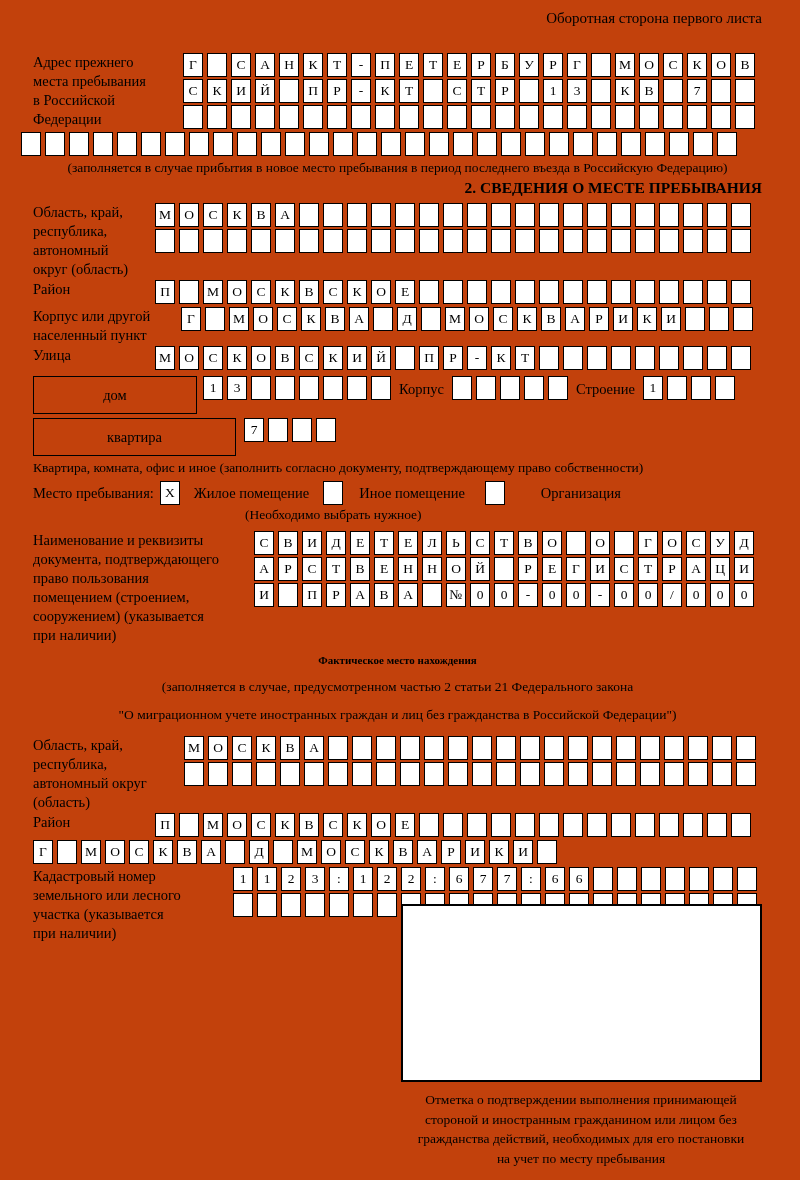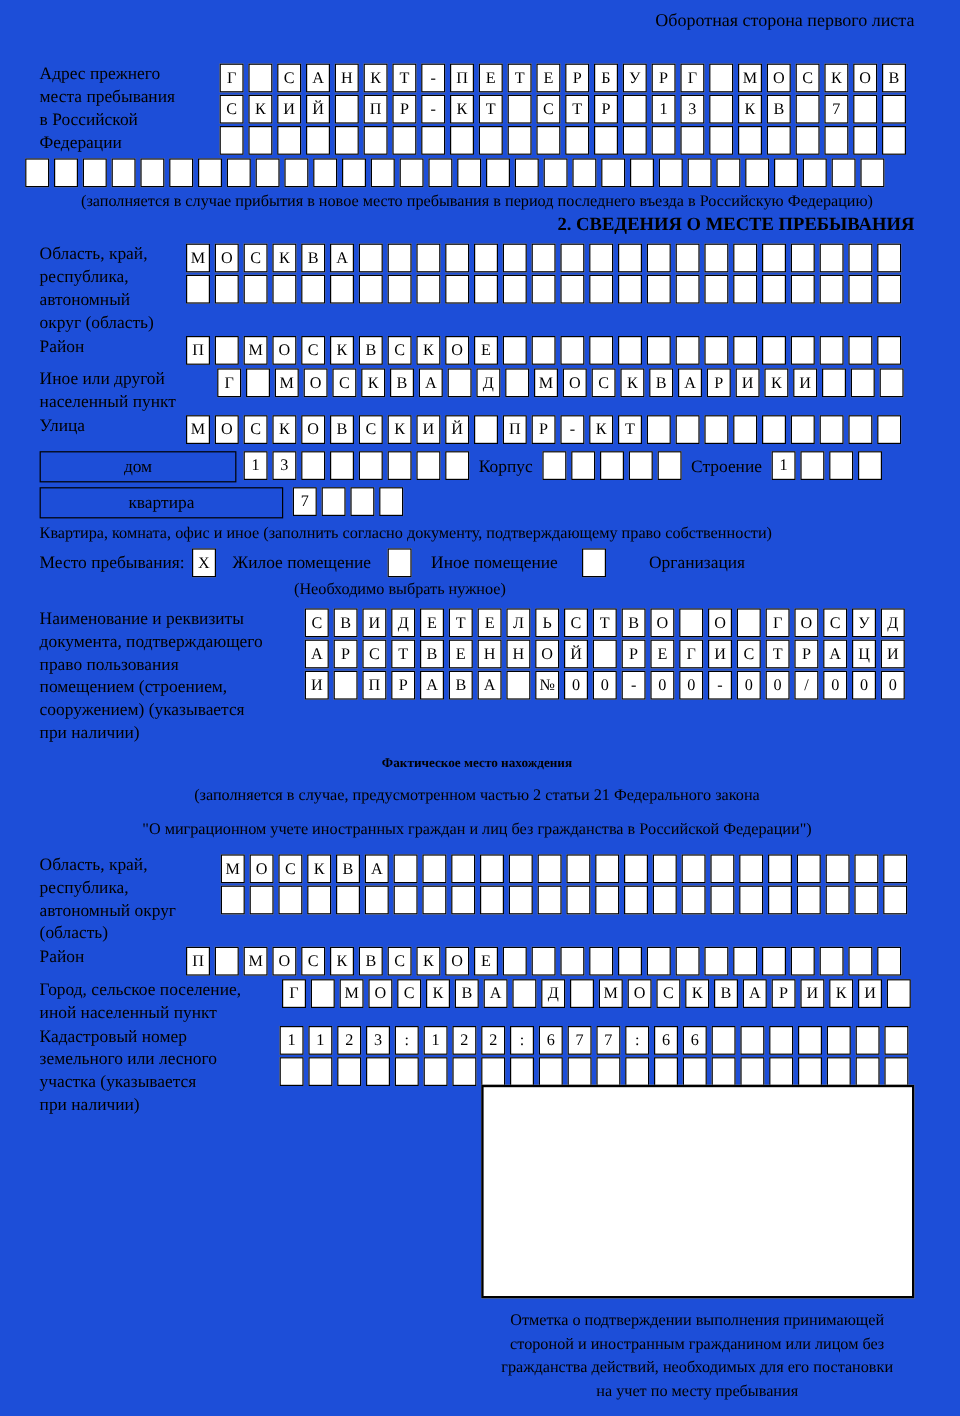--- a/index.html
+++ b/index.html
@@ -1,30 +1,30 @@
 <!DOCTYPE html>
 <html><head>
 <meta charset="utf-8">
 <style>
   * { box-sizing: border-box; margin: 0; padding: 0; }
   html,body { background:#fff; }
   body { width:800px; height:1180px; font-family:"Liberation Serif","DejaVu Serif",serif; color:#000; }
-  .page { position:relative; width:800px; height:1180px; padding:10px 38px 0 33px; overflow:hidden; background:#1d4ed8; }
+  .page { position:relative; width:800px; height:1180px; padding:10px 38px 0 33px; overflow:hidden; background:#c2410c; }
   .title { text-align:right; font-size:15px; margin-bottom:26px; }
   .cells { display:flex; gap:4px; margin-bottom:2px; }
   .cell { flex:0 0 20px; width:20px; height:24px; border:1.6px solid #000; display:flex; align-items:center; justify-content:center; font-size:13.5px; line-height:1; background:#fff; }
   .frow { display:flex; align-items:flex-start; margin-bottom:1px; }
   .flabel { font-size:14.5px; line-height:19px; white-space:pre-line; }
   .w150{flex:0 0 150px} .w122{flex:0 0 122px} .w148{flex:0 0 148px}
   .w151{flex:0 0 151px} .w200{flex:0 0 200px} .w202{flex:0 0 202px} .w221{flex:0 0 221px}
   .boxcol { display:flex; flex-direction:column; }
   .overflow-row { margin-left:-12px; }
   .note { text-align:center; font-size:13.5px; line-height:17px; margin:3px 0 2px; }
   .h-sec { text-align:right; font-weight:bold; font-size:15.5px; margin:3px 0 6px; }
-  .bigbox { border:1.6px solid #000; height:26px; display:flex; align-items:center; justify-content:center; font-size:14.5px; flex:none; }
+  .bigbox { border:1.6px solid #000; height:38px; display:flex; align-items:center; justify-content:center; font-size:14.5px; flex:none; }
   .house-row { display:flex; align-items:flex-start; margin:4px 0 3px; }
   .inline-lbl { font-size:14.5px; line-height:26px; white-space:nowrap; }
   .caption { font-size:13.5px; line-height:17px; margin:1px 0 3px; }
   .stay-row { display:flex; align-items:flex-end; margin:5px 0 1px; }
   .stay-row .inline-lbl { line-height:24px; }
   .choose-note { font-size:13.5px; line-height:17px; margin:1px 0 4px 212px; }
   .doc-row { margin-bottom:2px; }
   .fact-h { text-align:center; font-weight:bold; font-size:11px; margin:9px 0 7px; }
   .fact-note { text-align:center; font-size:13.5px; line-height:28px; margin-bottom:7px; white-space:pre-line; }
   .stamp-box { position:absolute; left:401px; top:904px; width:361px; height:178px; border:2px solid #000; background:#fff; }
@@ -250,21 +250,21 @@
         <span class="cell"></span>
         <span class="cell"></span>
         <span class="cell"></span>
         <span class="cell"></span>
         <span class="cell"></span>
         <span class="cell"></span>
       </div>
   </div>
 
   <div class="frow">
-    <div class="flabel w148">Иное или другой
+    <div class="flabel w148">Корпус или другой
 населенный пункт</div>
     <div class="cells">
         <span class="cell">Г</span>
         <span class="cell"></span>
         <span class="cell">М</span>
         <span class="cell">О</span>
         <span class="cell">С</span>
         <span class="cell">К</span>
         <span class="cell">В</span>
         <span class="cell">А</span>
@@ -551,22 +551,20 @@
         <span class="cell"></span>
         <span class="cell"></span>
         <span class="cell"></span>
         <span class="cell"></span>
         <span class="cell"></span>
         <span class="cell"></span>
       </div>
   </div>
 
   <div class="frow">
-    <div class="flabel w202">Город, сельское поселение,
-иной населенный пункт</div>
     <div class="cells">
         <span class="cell">Г</span>
         <span class="cell"></span>
         <span class="cell">М</span>
         <span class="cell">О</span>
         <span class="cell">С</span>
         <span class="cell">К</span>
         <span class="cell">В</span>
         <span class="cell">А</span>
         <span class="cell"></span>

